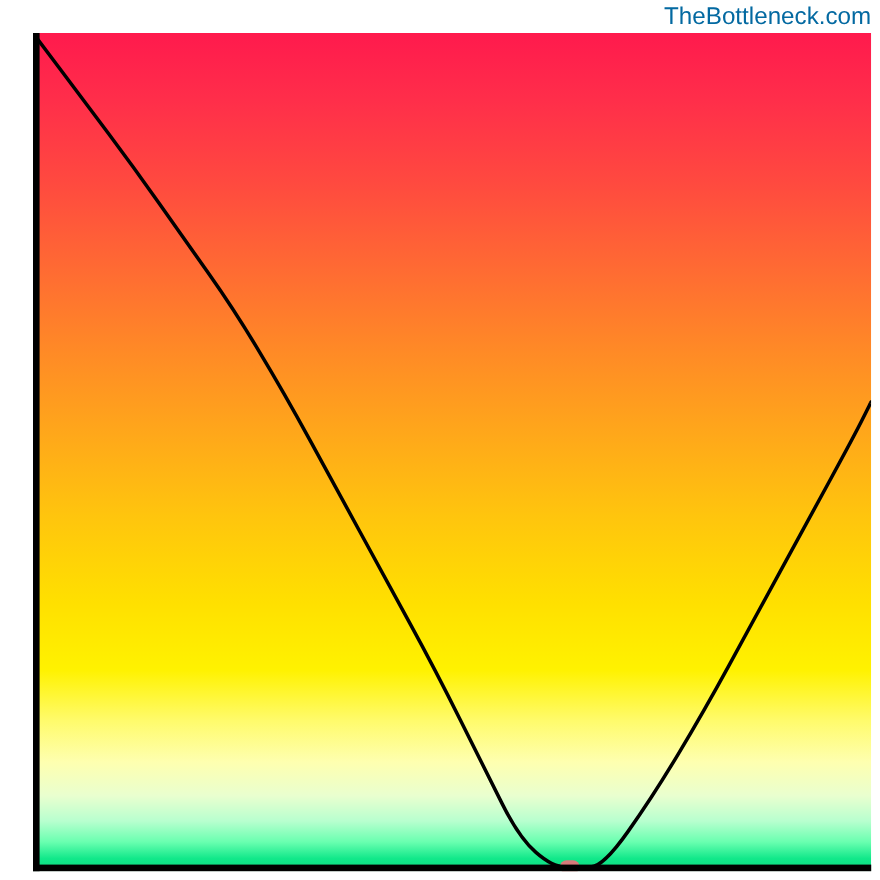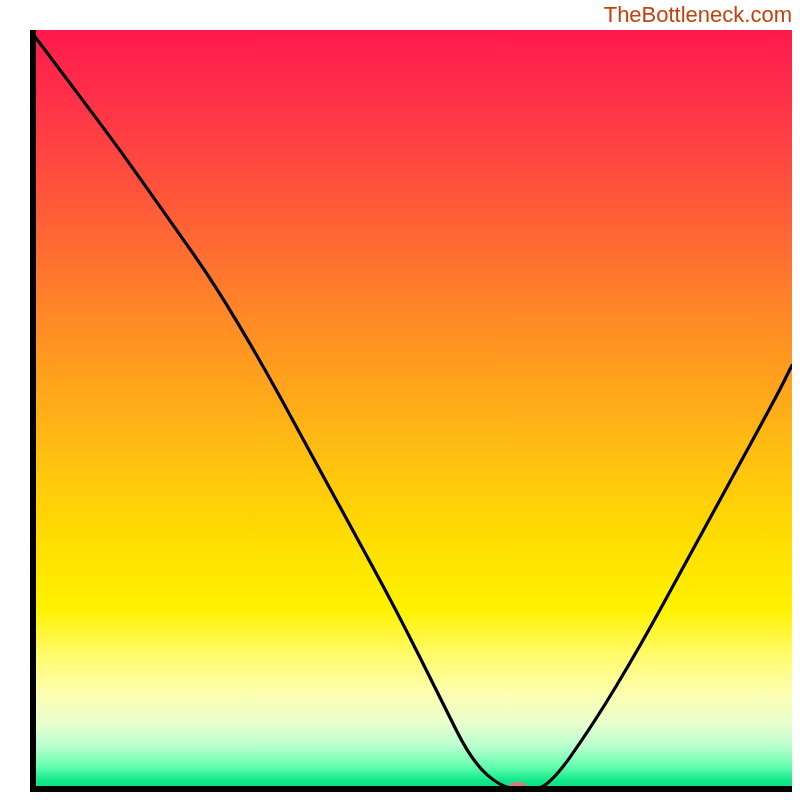--- a/index.html
+++ b/index.html
@@ -8,21 +8,21 @@
     height: 800px;
     background: #ffffff;
     position: relative;
     font-family: Arial, sans-serif;
   }
   .watermark {
     position: absolute;
     top: 2px;
     right: 8px;
     font-size: 22px;
-    color: #c2410c;
+    color: #0369a1;
     font-weight: normal;
     z-index: 10;
   }
   .chart-container {
     position: absolute;
     top: 0;
     left: 0;
     width: 800px;
     height: 800px;
   }

